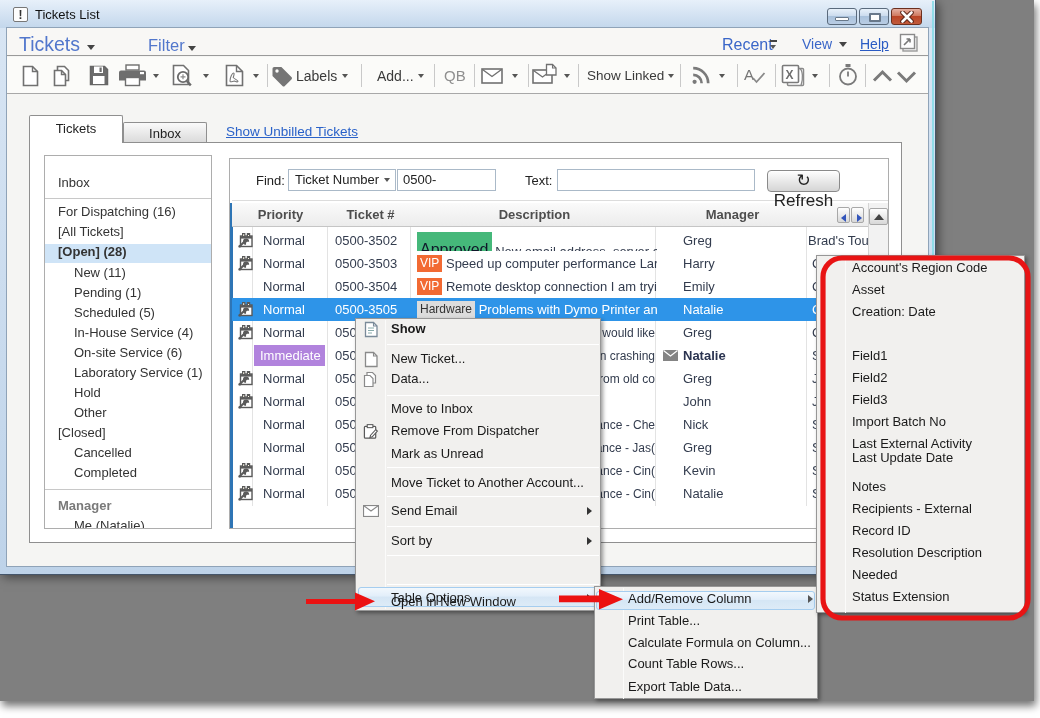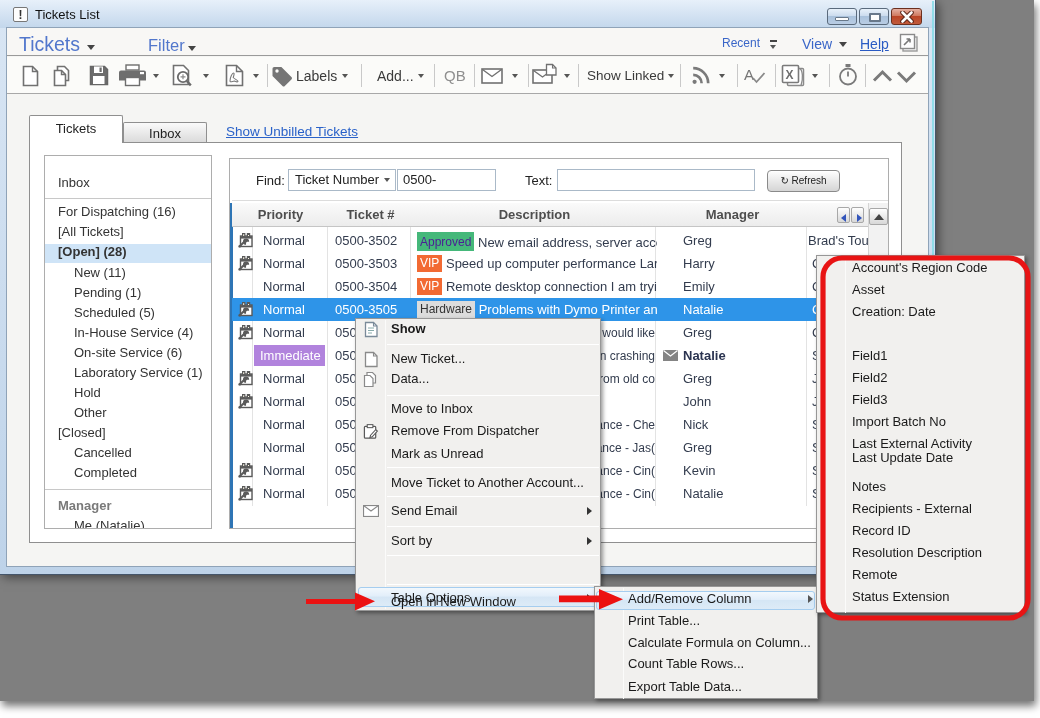--- a/index.html
+++ b/index.html
@@ -36,21 +36,21 @@
 #side{position:absolute;left:44px;top:155px;width:168px;height:374px;background:#fff;border:1px solid #adadad;z-index:4;overflow:hidden;}
 .si{position:absolute;left:0;width:166px;height:20px;font-size:13px;color:#333;line-height:20px;}
 .si .in0{padding-left:13px;} .si .in1{padding-left:29px;}
 #sisel{position:absolute;left:0;top:88px;width:166px;height:19px;background:#cfe4f7;}
 .sline{position:absolute;left:0;width:166px;height:1px;background:#c8c8c8;}
 
 #tablec{position:absolute;left:229px;top:158px;width:660px;height:371px;background:#fff;border:1px solid #adadad;z-index:4;overflow:hidden;}
 #accent{position:absolute;left:0px;top:44px;width:3px;height:325px;background:#2e75b5;}
 .flabel{position:absolute;top:14px;font-size:13px;color:#222;}
 .fbox{position:absolute;top:10px;height:22px;background:#fff;border:1px solid #aab9c8;font-size:13px;color:#222;}
-#refresh{position:absolute;left:537px;top:11px;width:73px;height:22px;background:linear-gradient(#fefefe,#e9e9e9 50%,#d5d5d5);border:1px solid #8a8a8a;border-radius:4px;z-index:5;font-size:10px;color:#222;text-align:center;line-height:20px;box-shadow:inset 0 1px 0 #fff;}
+#refresh{position:absolute;left:537px;top:11px;width:73px;height:22px;background:linear-gradient(#fefefe,#e9e9e9 50%,#d5d5d5);border:1px solid #8a8a8a;border-radius:4px;z-index:5;font-size:17px;color:#222;text-align:center;line-height:20px;box-shadow:inset 0 1px 0 #fff;}
 
 #thead{position:absolute;left:2px;top:44px;width:636px;height:24px;background:linear-gradient(#fafafa,#ececec);border-bottom:1px solid #c5c5c5;z-index:4;}
 .hcell{position:absolute;top:4px;font-size:13px;font-weight:bold;color:#4e4e4e;text-align:center;}
 .vline{position:absolute;top:44px;width:1px;height:303px;background:#e3e3e3;}
 
 .row{position:absolute;left:2px;width:636px;height:23px;z-index:4;font-size:13px;color:#333c4e;}
 .rc{position:absolute;top:4px;white-space:nowrap;}
 
 #sbar{position:absolute;left:638px;top:44px;width:20px;height:303px;background:#f2f2f2;z-index:4;border-left:1px solid #d5d5d5;}
 
@@ -84,21 +84,21 @@
     </div>
   <div id="inner">
     <div id="menurow"></div>
     <div id="toolbar"></div>
   </div>
   <div id="menuitems">
     <div class="mtxt" style="left:19px;top:33px;font-size:19.5px;">Tickets</div>
     <div class="tri" style="left:87px;top:45px;"></div>
     <div class="mtxt" style="left:148px;top:36px;font-size:16.5px;">Filter</div>
     <div class="tri" style="left:188px;top:46px;"></div>
-    <div class="mtxt" style="left:722px;top:36px;font-size:12px;color:#3a66c8;">Recent</div>
+    <div class="mtxt" style="left:722px;top:36px;font-size:16px;color:#3a66c8;">Recent</div>
     <div style="position:absolute;left:770px;top:40px;width:7px;height:2px;background:#444;"></div>
     <div class="tris" style="left:770px;top:44.5px;"></div>
     <div class="mtxt" style="left:802px;top:36px;font-size:14px;color:#3a66c8;">View</div>
     <div class="tri" style="left:839px;top:42px;"></div>
     <div class="mtxt" style="left:860px;top:36px;font-size:14px;color:#2a5bc4;text-decoration:underline;">Help</div>
     <svg style="position:absolute;left:899px;top:33px;" width="20" height="20" viewBox="0 0 20 20">
       <rect x="4" y="4" width="14" height="14" fill="#f2f2f2" stroke="#9a9a9a" stroke-width="1.4"></rect>
       <rect x="1.5" y="1.5" width="14" height="14" fill="#fdfdfd" stroke="#8a8a8a" stroke-width="1.4"></rect>
       <path d="M5 12 L11 6 M11 6 L7.5 6 M11 6 L11 9.5" stroke="#777" stroke-width="1.6" fill="none"></path>
     </svg>
@@ -257,21 +257,21 @@
             <rect x="2.5" y="4" width="11.5" height="10.5" fill="#fff" stroke="#5a5a5a" stroke-width="1.4"></rect>
             <rect x="2.5" y="4.2" width="11.5" height="2.4" fill="#5a5a5a"></rect>
             <rect x="4.6" y="1.6" width="2.2" height="3" fill="#fffbe8" stroke="#5a5a5a" stroke-width="1.2"></rect>
             <rect x="9.4" y="1.6" width="2.2" height="3" fill="#fffbe8" stroke="#5a5a5a" stroke-width="1.2"></rect>
             <path d="M1.2 14.8 l4.6-4.6" stroke="#5a5a5a" stroke-width="2"></path>
             <circle cx="1.6" cy="14.4" r="1.2" fill="#5a5a5a"></circle>
             <path d="M6.2 8.3 a3.1 3.1 0 1 0 4.4 0 l-1.5 1.5 h-1.4 l-1.5-1.5 z" fill="#5a5a5a" transform="rotate(135 8.4 10)"></path>
           </svg>
       <div class="rc" style="left:31px;">Normal</div>
       <div class="rc" style="left:103px;">0500-3502</div>
-      <div class="rc" style="left:185px;width:240px;overflow:hidden;height:19px;top:3px;"><span style="display:inline-block;background:#45b87a;color:#4c1d95;padding:3px 3px 2px;font-size:12px;">Approved</span> <span style="position:relative;top:1px;">New email address, server access for ne</span></div>
+      <div class="rc" style="left:185px;width:240px;overflow:hidden;height:19px;top:3px;"><span style="display:inline-block;background:#45b87a;color:#0f172a;padding:9px 3px 2px;font-size:16px;">Approved</span> <span style="position:relative;top:1px;">New email address, server access for ne</span></div>
       <div class="rc" style="left:451px;">Greg</div>
       <div class="rc" style="left:576px;width:62px;overflow:hidden;">Brad's Tou</div>
       </div>
       <div class="row" style="top:93px;">
       <svg class="dico" style="position:absolute;left:6px;top:3px" width="17" height="17" viewBox="0 0 17 17">
             <rect x="2.5" y="4" width="11.5" height="10.5" fill="#fff" stroke="#5a5a5a" stroke-width="1.4"></rect>
             <rect x="2.5" y="4.2" width="11.5" height="2.4" fill="#5a5a5a"></rect>
             <rect x="4.6" y="1.6" width="2.2" height="3" fill="#fffbe8" stroke="#5a5a5a" stroke-width="1.2"></rect>
             <rect x="9.4" y="1.6" width="2.2" height="3" fill="#fffbe8" stroke="#5a5a5a" stroke-width="1.2"></rect>
             <path d="M1.2 14.8 l4.6-4.6" stroke="#5a5a5a" stroke-width="2"></path>
@@ -496,20 +496,20 @@
   <div class="mi" style="left:35px;top:90px;height:20px;line-height:20px;">Field1</div>
   <div class="mi" style="left:35px;top:112px;height:20px;line-height:20px;">Field2</div>
   <div class="mi" style="left:35px;top:134px;height:20px;line-height:20px;">Field3</div>
   <div class="mi" style="left:35px;top:156px;height:20px;line-height:20px;">Import Batch No</div>
   <div class="mi" style="left:35px;top:178px;height:20px;line-height:20px;">Last External Activity</div>
   <div class="mi" style="left:35px;top:192px;height:20px;line-height:20px;">Last Update Date</div>
   <div class="mi" style="left:35px;top:221px;height:20px;line-height:20px;">Notes</div>
   <div class="mi" style="left:35px;top:243px;height:20px;line-height:20px;">Recipients - External</div>
   <div class="mi" style="left:35px;top:265px;height:20px;line-height:20px;">Record ID</div>
   <div class="mi" style="left:35px;top:287px;height:20px;line-height:20px;">Resolution Description</div>
-  <div class="mi" style="left:35px;top:309px;height:20px;line-height:20px;">Remote</div>
+  <div class="mi" style="left:35px;top:309px;height:20px;line-height:20px;">Needed</div>
   <div class="mi" style="left:35px;top:331px;height:20px;line-height:20px;">Status Extension</div>
 </div>
 <svg id="overlay" width="1040" height="718" style="position:absolute;left:0;top:0;z-index:20;pointer-events:none">
   <rect x="823" y="258" width="205" height="360" rx="19" fill="none" stroke="#e81414" stroke-width="5.2"></rect>
   <polygon points="306,599 355,599 355,592.5 375,601.3 355,610.5 355,604 306,604" fill="#ec1212"></polygon>
   <polygon points="559,595.5 599,595.5 599,589 623,599.3 599,609.5 599,602.3 559,602.3" fill="#ec1212"></polygon>
 </svg>
 
 </body></html>

